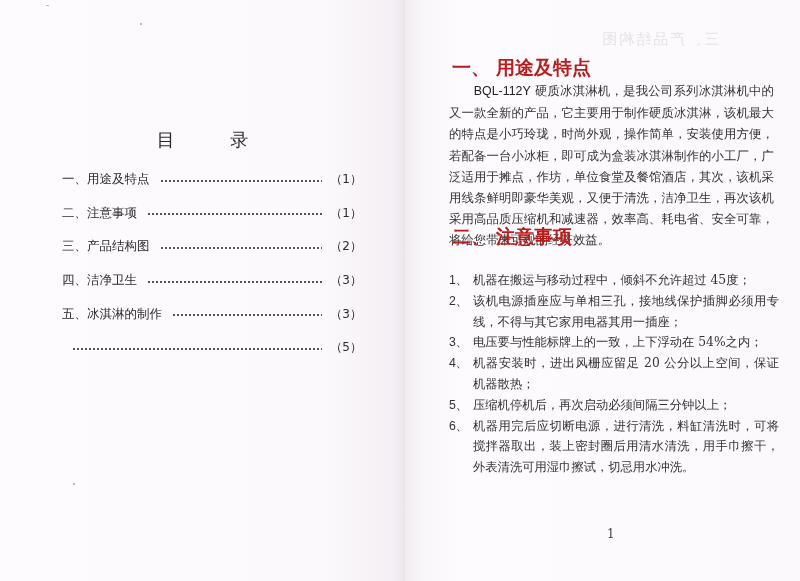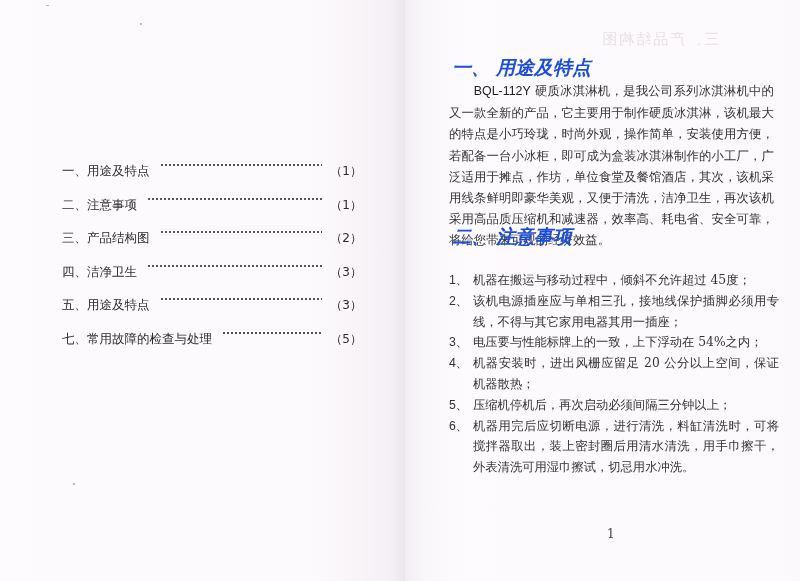--- a/index.html
+++ b/index.html
@@ -23,39 +23,39 @@
     background: linear-gradient(90deg, #e4dfe4, #f5f2f5);
   }
   
   .toc-title {
     position: absolute; top: 128px; left: 0; width: 405px;
     text-align: center; font-size: 18px; letter-spacing: 0;
   }
   .toc-title span { display: inline-block; margin: 0 25px; }
   .toc-list { position: absolute; left: 62px; top: 163px; width: 300px; margin: 0; padding: 0; list-style: none; }
   .toc-item {
-    display: flex; align-items: flex-start; height: 33.6px;
+    display: flex; align-items: center; height: 33.6px;
     font-size: 12.5px; color: #2b2b2b;
   }
   .toc-label { white-space: nowrap; }
   .toc-dots {
     flex: 1; height: 2px; margin: 0 8px 0 10px;
     background-image: radial-gradient(circle, #555 0.8px, transparent 1px);
     background-size: 4px 2px; background-repeat: repeat-x;
     position: relative; top: 1px;
   }
   .toc-page { white-space: nowrap; font-size: 12px; }
 
   
   .ghost {
     position: absolute; top: 30px; left: 600px; font-size: 15px;
     color: #e7e1e7; letter-spacing: 2px; transform: scaleX(-1);
   }
   .h1 {
-    position: absolute; left: 452px; font-size: 19px; font-weight: bold; color: #1d4ed8; font-style: italic;
+    position: absolute; left: 452px; font-size: 19px; font-weight: bold; color: #b91c1c;
   }
   .h1 .num { display: inline-block; width: 44px; }
   .para {
     position: absolute; left: 449px; width: 325px;
     font-family: "DejaVu Serif", "Liberation Serif", serif;
     font-size: 12.4px; line-height: 21.2px; color: #333;
     text-align: justify; text-indent: 2em; margin: 0;
   }
   .para .model { font-family: "Liberation Sans", sans-serif; font-weight: normal; color: #222; }
   .notes { position: absolute; left: 449px; top: 270px; width: 330px; margin: 0; padding: 0; list-style: none; }
@@ -68,20 +68,24 @@
   .page-number {
     position: absolute; left: 607px; top: 527px; font-size: 12px;
     font-family: "DejaVu Serif", serif; color: #444;
   }
   .speck { position: absolute; width: 2px; height: 2px; background: #bbb; }
 </style>
 </head>
 <body>
 
 <div class="page page-left">
+  <div class="toc-title">
+    <span>目</span>
+    <span>录</span>
+  </div>
   <ul class="toc-list">
     <li class="toc-item">
       <span class="toc-label">一、用途及特点</span>
       <span class="toc-dots"></span>
       <span class="toc-page">（1）</span>
     </li>
     <li class="toc-item">
       <span class="toc-label">二、注意事项</span>
       <span class="toc-dots"></span>
       <span class="toc-page">（1）</span>
@@ -90,26 +94,25 @@
       <span class="toc-label">三、产品结构图</span>
       <span class="toc-dots"></span>
       <span class="toc-page">（2）</span>
     </li>
     <li class="toc-item">
       <span class="toc-label">四、洁净卫生</span>
       <span class="toc-dots"></span>
       <span class="toc-page">（3）</span>
     </li>
     <li class="toc-item">
-      <span class="toc-label">五、用途及特点</span>
+      <span class="toc-label">五、冰淇淋的制作</span>
       <span class="toc-dots"></span>
       <span class="toc-page">（3）</span>
     </li>
     <li class="toc-item">
-      <span class="toc-label">七、常用故障的检查与处理</span>
       <span class="toc-dots"></span>
       <span class="toc-page">（5）</span>
     </li>
   </ul>
   <div class="speck" style="left:140px;top:23px;"></div>
   <div class="speck" style="left:73px;top:483px;"></div>
   <div class="speck" style="left:46px;top:5px;width:3px;height:1px;"></div>
 </div>
 
 <div class="page page-right"></div>

